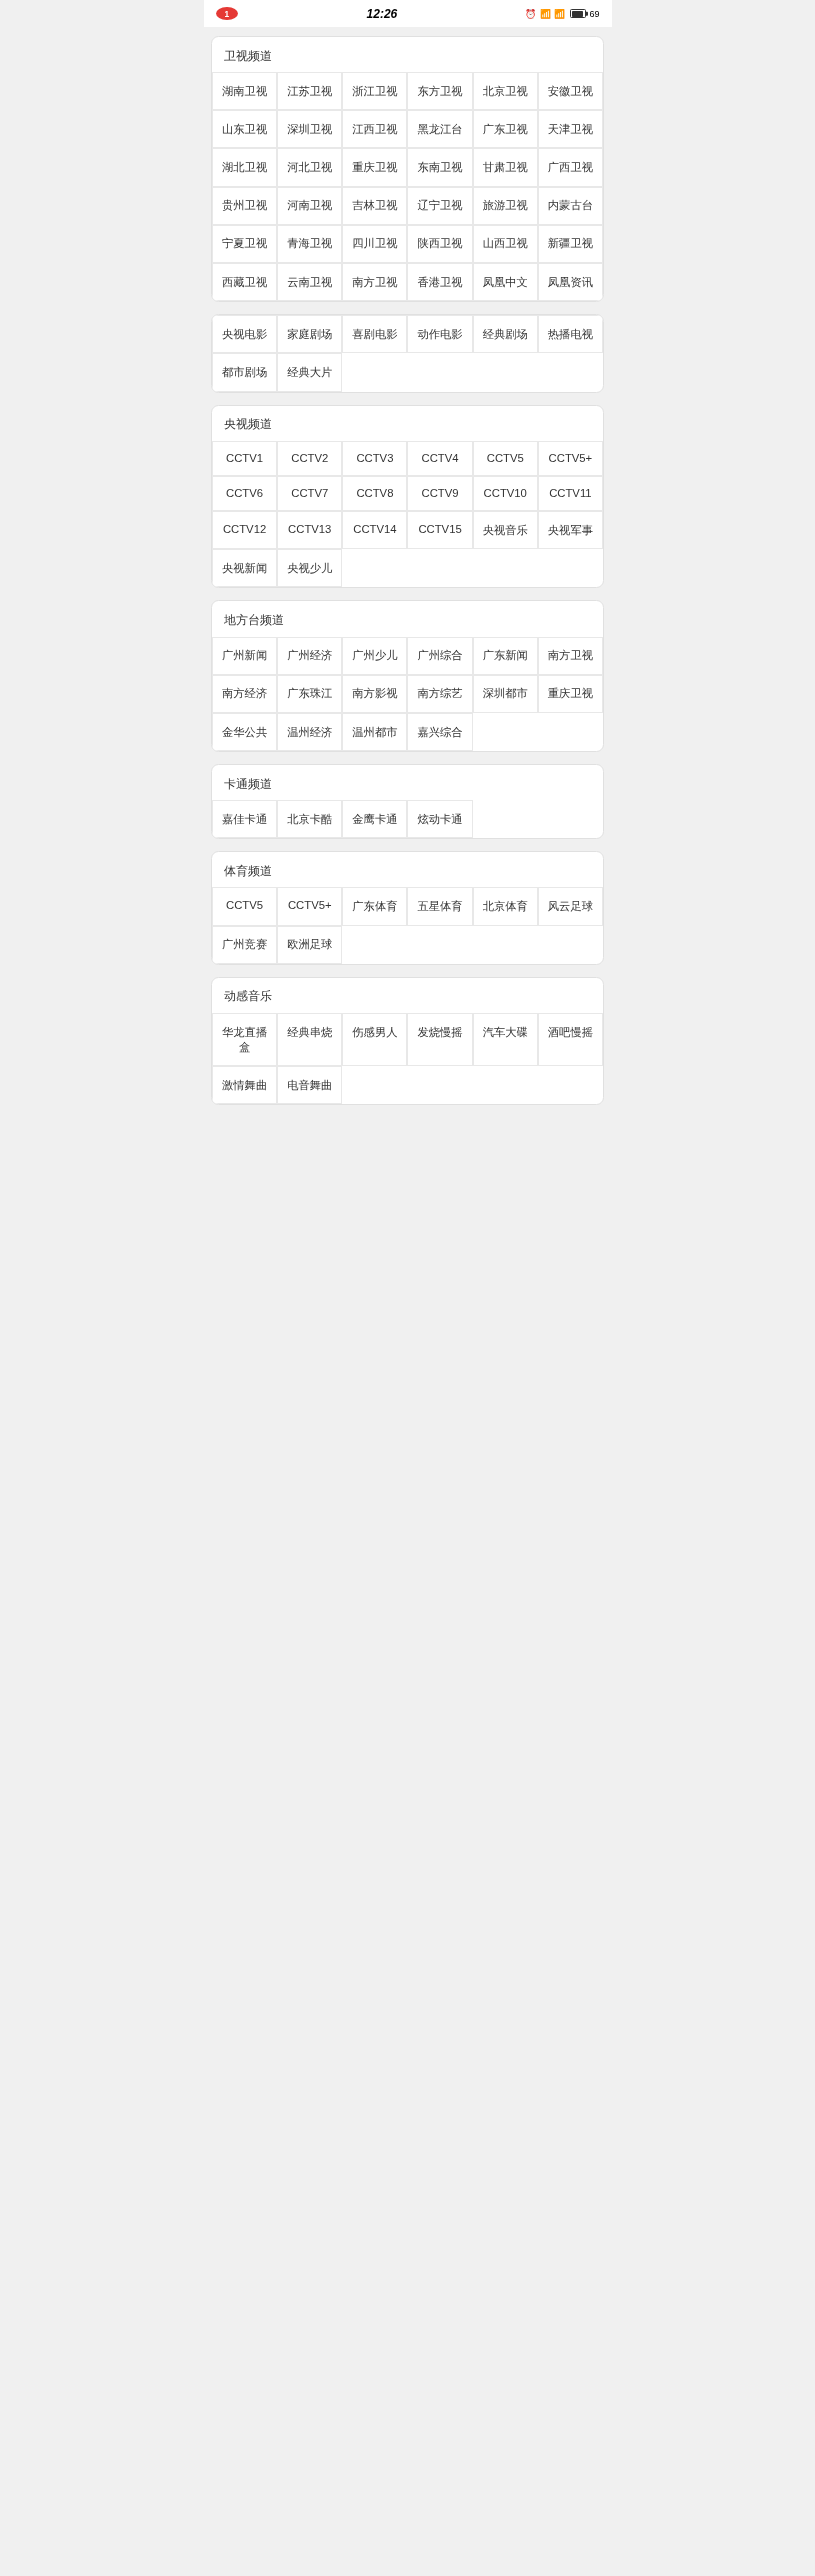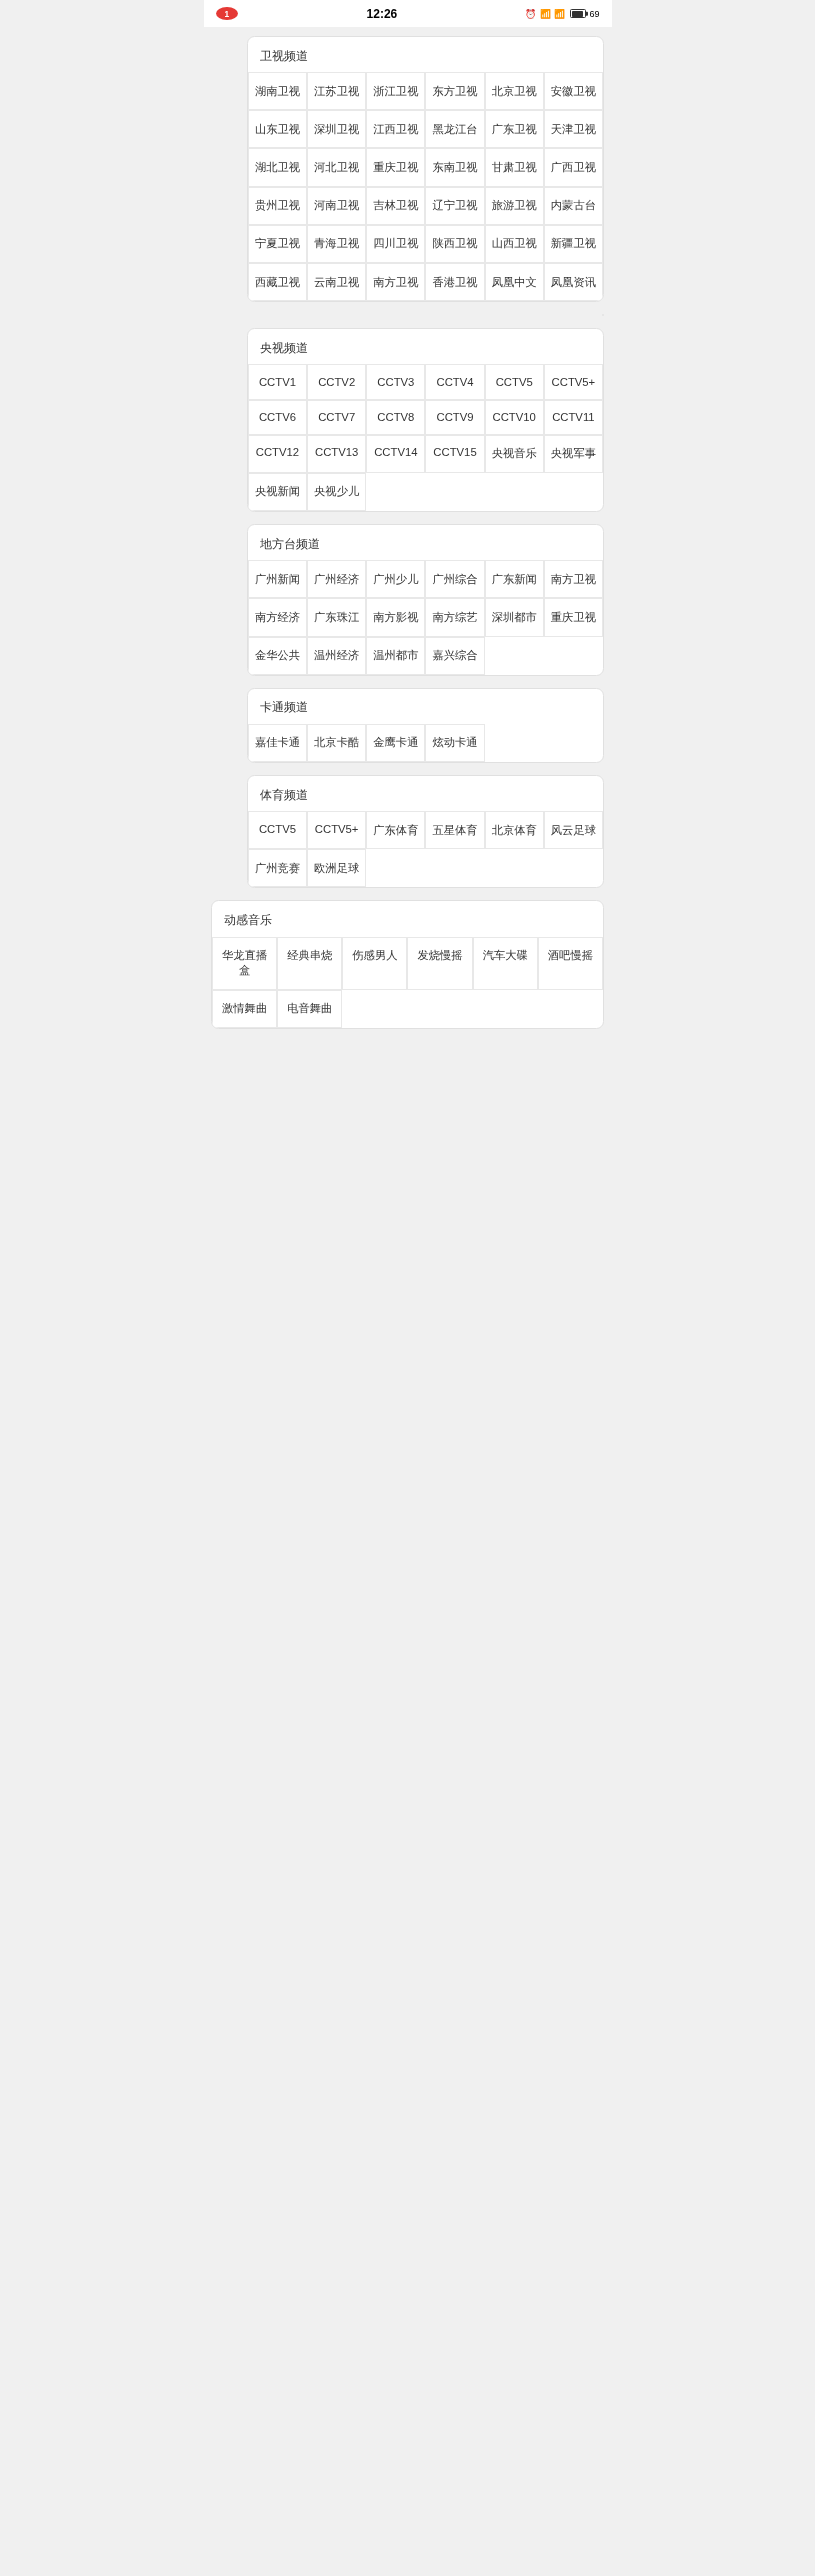--- a/index.html
+++ b/index.html
@@ -30,20 +30,21 @@
       display: flex;
       align-items: center;
       justify-content: center;
       color: white;
       font-size: 8.3px;
       font-weight: bold;
     }
     .status-time {
       font-size: 12px;
       font-weight: 600;
+      font-style: italic;
     }
     .status-right {
       display: flex;
       align-items: center;
       gap: 3px;
       font-size: 9px;
     }
     .battery-icon {
       display: inline-block;
       width: 16.6px;
@@ -74,21 +75,20 @@
       background: #333;
       border-radius: 0.8px;
     }
 
     
     .content {
       padding: 9px 7.5px;
       display: flex;
       flex-direction: column;
       gap: 12px;
-      align-items: flex-end;
     }
 
     
     .section-card {
       background: #fff;
       border-radius: 7.5px;
       overflow: hidden;
       border: 0.8px solid #e0e0e0;
     }
 
@@ -168,20 +168,30 @@
         <div class="channel-cell">新疆卫视</div>
         <div class="channel-cell">西藏卫视</div>
         <div class="channel-cell">云南卫视</div>
         <div class="channel-cell">南方卫视</div>
         <div class="channel-cell">香港卫视</div>
         <div class="channel-cell">凤凰中文</div>
         <div class="channel-cell">凤凰资讯</div>
       </div>
     </div>
     <div class="section-card">
+      <div class="channel-grid">
+        <div class="channel-cell">央视电影</div>
+        <div class="channel-cell">家庭剧场</div>
+        <div class="channel-cell">喜剧电影</div>
+        <div class="channel-cell">动作电影</div>
+        <div class="channel-cell">经典剧场</div>
+        <div class="channel-cell">热播电视</div>
+        <div class="channel-cell">都市剧场</div>
+        <div class="channel-cell">经典大片</div>
+      </div>
     </div>
     <div class="section-card">
       <div class="section-title">央视频道</div>
       <div class="channel-grid">
         <div class="channel-cell">CCTV1</div>
         <div class="channel-cell">CCTV2</div>
         <div class="channel-cell">CCTV3</div>
         <div class="channel-cell">CCTV4</div>
         <div class="channel-cell">CCTV5</div>
         <div class="channel-cell">CCTV5+</div>

